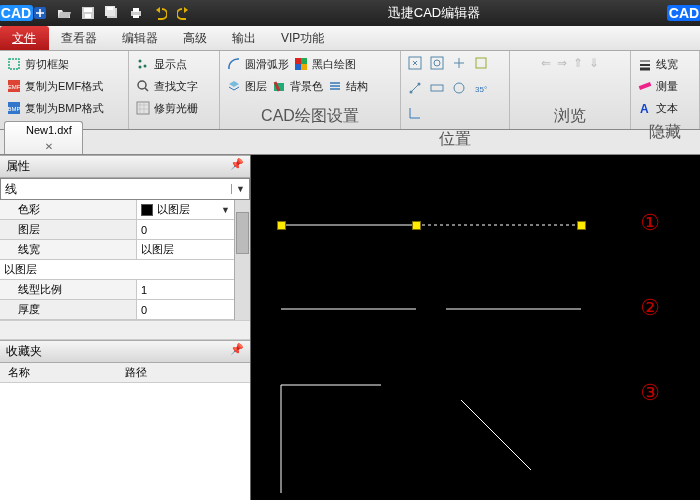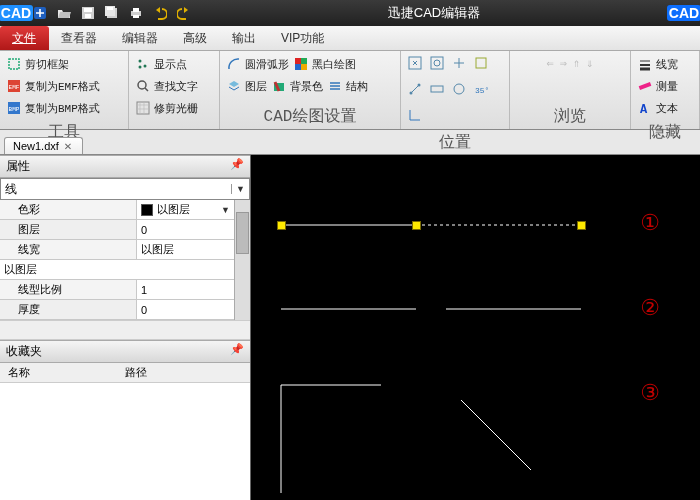--- a/index.html
+++ b/index.html
@@ -4,29 +4,29 @@
 <style>
 html,body{margin:0;padding:0;font-family:"Microsoft YaHei","SimSun",sans-serif;font-size:12px;background:#000;color:#000;}
 .app{width:700px;height:500px;background:#000;overflow:hidden;position:relative;}
 .titlebar{height:26px;background:linear-gradient(#3a3a3a,#212121);display:flex;align-items:center;padding:0 4px;color:#fff;}
 .titlebar .tool-icon{width:18px;height:18px;margin:0 3px;display:flex;align-items:center;justify-content:center;}
 .titlebar .title{flex:1;text-align:center;font-size:13px;}
 .cad-badge{background:#1e90ff;color:#fff;font-size:14px;font-weight:bold;border-radius:3px;padding:1px 2px;line-height:1;}
 .menubar{height:24px;background:linear-gradient(#f7f7f7,#e4e4e4);border-bottom:1px solid #aaa;display:flex;align-items:stretch;}
 .mtab{padding:4px 12px;font-size:12px;color:#333;border-right:1px solid transparent;position:relative;}
 .mtab.active{background:linear-gradient(#e03a3a,#b01818);color:#fff;border-radius:3px 3px 0 0;text-decoration:underline;}
-.ribbon{height:78px;background:linear-gradient(#f3f3f3,#dedede);border-bottom:1px solid #888;display:flex;font-family:Liberation Mono, monospace;}
+.ribbon{height:78px;background:linear-gradient(#f3f3f3,#dedede);border-bottom:1px solid #888;display:flex;}
 .rgroup{border-right:1px solid #bbb;display:flex;flex-direction:column;}
 .rgroup .body{flex:1;display:flex;flex-wrap:wrap;align-content:flex-start;padding:2px 4px;}
 .rgroup .lbl{text-align:center;font-size:16px;color:#555;padding:1px 0 2px;}
 .rbtn{display:flex;align-items:center;height:20px;margin:1px 2px;white-space:nowrap;font-size:11px;color:#222;}
 .rbtn .ic{width:16px;height:16px;margin-right:3px;display:flex;align-items:center;justify-content:center;}
 .rbtn.boxed{border:1px solid #999;background:#fff2cc;padding:0 3px;border-radius:2px;}
 .doc-tabs{height:24px;background:#e8e8e8;border-bottom:1px solid #888;display:flex;align-items:flex-end;padding:0 4px;}
-.doc-tab{background:linear-gradient(#fff,#eee);border:1px solid #999;border-bottom:none;border-radius:3px 3px 0 0;padding:2px 10px 2px 8px;font-size:11px;display:flex;align-items:center;gap:5px;}
+.doc-tab{background:linear-gradient(#fff,#eee);border:1px solid #999;border-bottom:none;border-radius:3px 3px 0 0;padding:2px 10px 2px 21px;font-size:11px;display:flex;align-items:center;gap:5px;flex-direction:column;}
 .doc-tab .x{color:#666;font-size:10px;}
 .work{display:flex;height:348px;}
 .lp{width:250px;background:#e9e9e9;border-right:1px solid #666;display:flex;flex-direction:column;}
 .panel-hdr{background:linear-gradient(#f5f5f5,#d8d8d8);border-bottom:1px solid #aaa;border-top:1px solid #aaa;padding:2px 6px;display:flex;justify-content:space-between;font-size:12px;}
 .pin{font-size:11px;color:#333;}
 .combo{border:1px solid #888;background:#fff;height:20px;margin:0;display:flex;align-items:center;padding:0 4px;justify-content:space-between;}
 .combo .arr{border-left:1px solid #999;padding-left:4px;color:#333;font-size:9px;}
 .pgrid{flex:0 0 auto;}
 .prow{display:flex;height:19px;border-bottom:1px solid #c8c8c8;background:#efefef;}
 .prow:nth-child(odd){background:#f4f4f4;}

